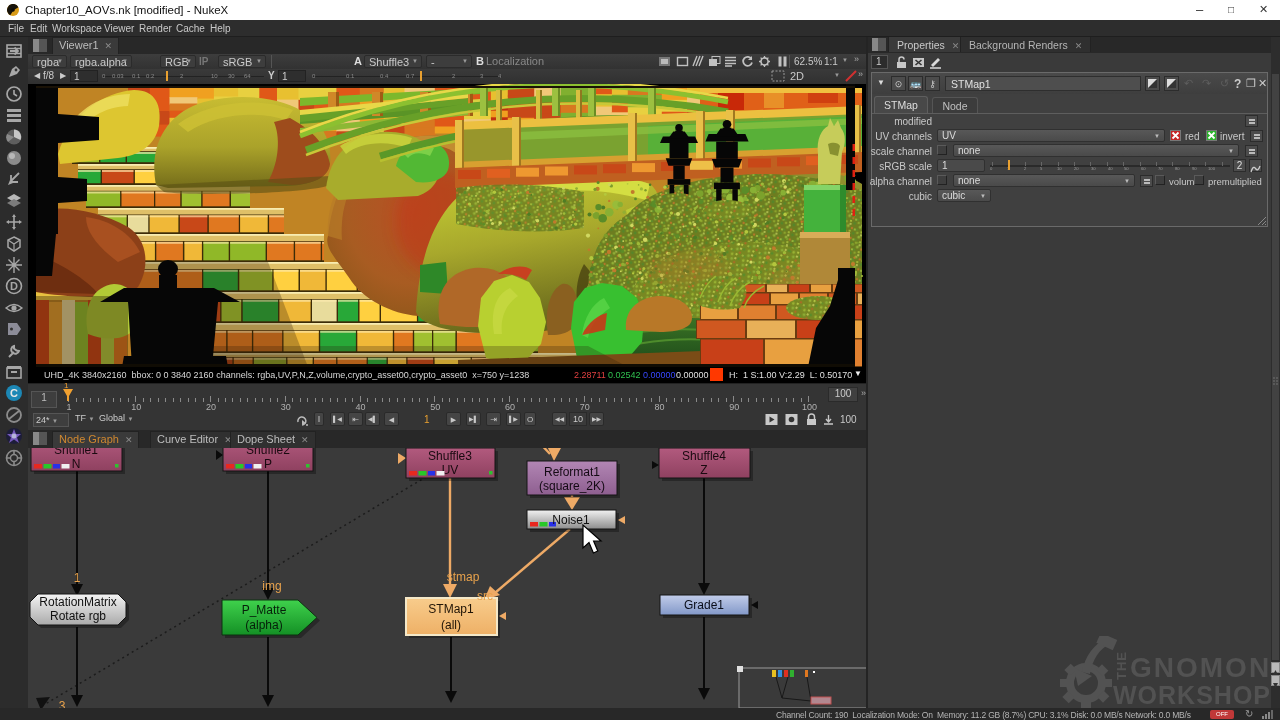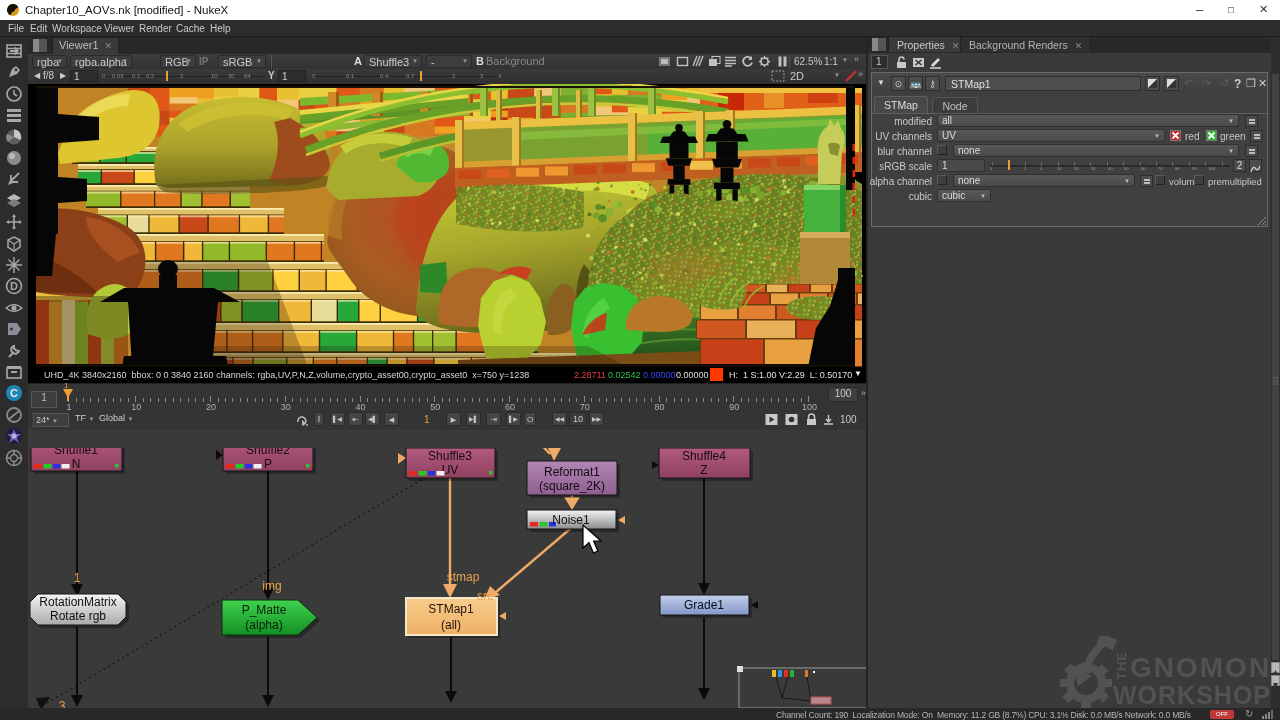--- a/index.html
+++ b/index.html
@@ -165,21 +165,21 @@
       <span style="position:absolute;left:326px;top:1px;font-size:11px;color:#ddd;font-weight:bold">A</span>
       <div style="position:absolute;left:336px;top:1px;width:58px;height:13px;background:#3d3d3d;border:1px solid #2b2b2b;border-radius:2px;color:#c9c9c9;font-size:11px">
         <span style="position:absolute;left:4px;top:0px">Shuffle3</span>
         <span style="position:absolute;right:3px;top:2px;font-size:6px;color:#999">▼</span>
       </div>
       <div style="position:absolute;left:398px;top:1px;width:46px;height:13px;background:#3d3d3d;border:1px solid #2b2b2b;border-radius:2px;color:#c9c9c9;font-size:11px">
         <span style="position:absolute;left:4px;top:0px">-</span>
         <span style="position:absolute;right:3px;top:2px;font-size:6px;color:#999">▼</span>
       </div>
       <span style="position:absolute;left:448px;top:1px;font-size:11px;color:#ddd;font-weight:bold">B</span>
-      <span style="position:absolute;left:458px;top:1px;font-size:11px;color:#888">Background</span>
+      <span style="position:absolute;left:458px;top:1px;font-size:11px;color:#888">Localization</span>
       <svg width="13" height="13" viewBox="0 0 13 13" style="position:absolute;left:630px;top:1px">
         <rect x="1" y="2" width="11" height="9" fill="#777"></rect>
         <rect x="3" y="4" width="7" height="5" fill="#bbb"></rect>
       </svg>
       <svg width="13" height="13" viewBox="0 0 13 13" style="position:absolute;left:648px;top:1px">
         <rect x="1.5" y="2.5" width="10" height="8" fill="none" stroke="#c0c0c0" stroke-width="1.4"></rect>
       </svg>
       <svg width="13" height="13" viewBox="0 0 13 13" style="position:absolute;left:664px;top:1px">
         <path d="M1 11 L5 1 M4 11 L8 1 M7 11 L11 1" stroke="#c0c0c0" stroke-width="1.4"></path>
       </svg>
@@ -1395,20 +1395,29 @@
         <path d="M3.5 6 V4 a3 3 0 0 1 6 0 V6" fill="none" stroke="#c8c8c8" stroke-width="1.5"></path>
       </svg>
       <svg width="13" height="13" viewBox="0 0 13 13" style="position:absolute;left:794px;top:3px">
         <path d="M2 11 H11 M6.5 2 V8 M4 6 L6.5 9 L9 6" stroke="#c8c8c8" stroke-width="1.4" fill="none"></path>
       </svg>
       <span style="position:absolute;left:812px;top:4px;color:#c8c8c8;font-size:10px">100</span>
     </div>
 </div>
 
 <div id="nodegraph">
+  <div id="ngtabs">
+    <svg class="abs" style="left:5px;top:2px" width="14" height="13">
+        <rect width="14" height="13" fill="#555"></rect>
+        <rect width="6" height="13" fill="#888"></rect>
+      </svg>
+    <div class="tab" style="left:24px;top:1px;color:#d08830;height:17px">Node Graph<span class="tabx">✕</span></div>
+    <div class="tab" style="left:122px;top:1px;background:#303030;height:17px">Curve Editor<span class="tabx">✕</span></div>
+    <div class="tab" style="left:202px;top:1px;background:#303030;height:17px">Dope Sheet<span class="tabx">✕</span></div>
+  </div>
   <svg width="840" height="260" style="position:absolute;left:0;top:18px" font-family="Liberation Sans,sans-serif">
       <defs>
         <linearGradient id="gShuf" x1="0" y1="0" x2="0" y2="1">
           <stop offset="0" stop-color="#b25a7e"></stop>
           <stop offset="1" stop-color="#8f4160"></stop>
         </linearGradient>
         <linearGradient id="gRef" x1="0" y1="0" x2="0" y2="1">
           <stop offset="0" stop-color="#b286b4"></stop>
           <stop offset="1" stop-color="#8e5f90"></stop>
         </linearGradient>
@@ -1580,44 +1589,43 @@
     <span style="position:absolute;left:316px;top:41px;font-size:11px;color:#5e5e5e">↶</span>
     <span style="position:absolute;left:334px;top:41px;font-size:11px;color:#5e5e5e">↷</span>
     <span style="position:absolute;left:352px;top:41px;font-size:11px;color:#5e5e5e">↺</span>
     <span style="position:absolute;left:366px;top:41px;font-size:12px;color:#ccc;font-weight:bold">?</span>
     <span style="position:absolute;left:378px;top:41px;font-size:11px;color:#ccc">❐</span>
     <span style="position:absolute;left:390px;top:41px;font-size:11px;color:#ccc">✕</span>
     <div style="position:absolute;left:6px;top:60px;width:54px;height:17px;background:#484848;border:1px solid #5e5e5e;border-bottom:none;border-radius:3px 3px 0 0;color:#dedede;font-size:10.5px;text-align:center;padding-top:2px">STMap</div>
     <div style="position:absolute;left:64px;top:61px;width:46px;height:16px;background:#3c3c3c;border:1px solid #555;border-bottom:none;border-radius:3px 3px 0 0;color:#c0c0c0;font-size:10.5px;text-align:center;padding-top:2px">Node</div>
     <div style="position:absolute;left:4px;top:77px;width:395px;height:1px;background:#5e5e5e"></div>
     <span style="position:absolute;font-size:10px;color:#c8c8c8;text-align:right;width:64px;white-space:nowrap;left:0px;top:80px">modified</span>
-    <div style="position:absolute;height:13px;background:linear-gradient(#585858,#4a4a4a);border:1px solid #303030;border-radius:2px;color:#dcdcdc;font-size:10px;left:69px;top:78px;width:302px"><span style="margin-left:4px">all</span><span style="position:absolute;right:4px;top:3px;font-size:6px;color:#bbb">▼</span></div>
     <div style="position:absolute;left:377px;top:79px;width:13px;height:12px;background:#4c4c4c;border:1px solid #2c2c2c">
       <div style="position:absolute;left:3px;top:3px;width:6px;height:1.5px;background:#bbb"></div>
       <div style="position:absolute;left:3px;top:6px;width:6px;height:1.5px;background:#bbb"></div>
     </div>
     <span style="position:absolute;font-size:10px;color:#c8c8c8;text-align:right;width:64px;white-space:nowrap;left:0px;top:95px">UV channels</span>
     <div style="position:absolute;height:13px;background:linear-gradient(#585858,#4a4a4a);border:1px solid #303030;border-radius:2px;color:#dcdcdc;font-size:10px;left:69px;top:93px;width:228px"><span style="margin-left:4px">UV</span><span style="position:absolute;right:4px;top:3px;font-size:6px;color:#bbb">▼</span></div>
     <div style="position:absolute;left:302px;top:94px;width:11px;height:11px;background:#c42626;border:1px solid #777">
       <svg width="9" height="9" style="position:absolute;left:0px;top:0px">
         <path d="M1.5 1.5 L7.5 7.5 M7.5 1.5 L1.5 7.5" stroke="#fff" stroke-width="1.8"></path>
       </svg>
     </div>
     <span style="position:absolute;left:317px;top:95px;font-size:10px;color:#c8c8c8">red</span>
     <div style="position:absolute;left:338px;top:94px;width:11px;height:11px;background:#2eb42e;border:1px solid #777">
       <svg width="9" height="9" style="position:absolute;left:0px;top:0px">
         <path d="M1.5 1.5 L7.5 7.5 M7.5 1.5 L1.5 7.5" stroke="#fff" stroke-width="1.8"></path>
       </svg>
     </div>
-    <span style="position:absolute;left:352px;top:95px;font-size:10px;color:#c8c8c8">green</span>
+    <span style="position:absolute;left:352px;top:95px;font-size:10px;color:#c8c8c8">invert</span>
     <div style="position:absolute;left:382px;top:94px;width:13px;height:12px;background:#4c4c4c;border:1px solid #2c2c2c">
       <div style="position:absolute;left:3px;top:3px;width:6px;height:1.5px;background:#bbb"></div>
       <div style="position:absolute;left:3px;top:6px;width:6px;height:1.5px;background:#bbb"></div>
     </div>
-    <span style="position:absolute;font-size:10px;color:#c8c8c8;text-align:right;width:64px;white-space:nowrap;left:0px;top:110px">blur channel</span>
+    <span style="position:absolute;font-size:10px;color:#c8c8c8;text-align:right;width:64px;white-space:nowrap;left:0px;top:110px">scale channel</span>
     <div style="position:absolute;left:69px;top:109px;width:10px;height:10px;background:#3e3e3e;border:1px solid #5a5a5a;border-right-color:#222;border-bottom-color:#222"></div>
     <div style="position:absolute;height:13px;background:linear-gradient(#585858,#4a4a4a);border:1px solid #303030;border-radius:2px;color:#dcdcdc;font-size:10px;left:85px;top:108px;width:286px"><span style="margin-left:4px">none</span><span style="position:absolute;right:4px;top:3px;font-size:6px;color:#bbb">▼</span></div>
     <div style="position:absolute;left:377px;top:109px;width:13px;height:12px;background:#4c4c4c;border:1px solid #2c2c2c">
       <div style="position:absolute;left:3px;top:3px;width:6px;height:1.5px;background:#bbb"></div>
       <div style="position:absolute;left:3px;top:6px;width:6px;height:1.5px;background:#bbb"></div>
     </div>
     <span style="position:absolute;font-size:10px;color:#c8c8c8;text-align:right;width:64px;white-space:nowrap;left:0px;top:125px">sRGB scale</span>
     <div style="position:absolute;height:13px;background:linear-gradient(#585858,#4a4a4a);border:1px solid #303030;border-radius:2px;color:#dcdcdc;font-size:10px;left:69px;top:123px;width:48px;background:#4a4a4a"><span style="margin-left:4px">1</span></div>
     <div style="position:absolute;left:122px;top:129px;width:240px;height:1.5px;background:#2a2a2a"></div>
     <div style="position:absolute;left:124.0px;top:126px;width:1px;height:4px;background:#666"></div>

